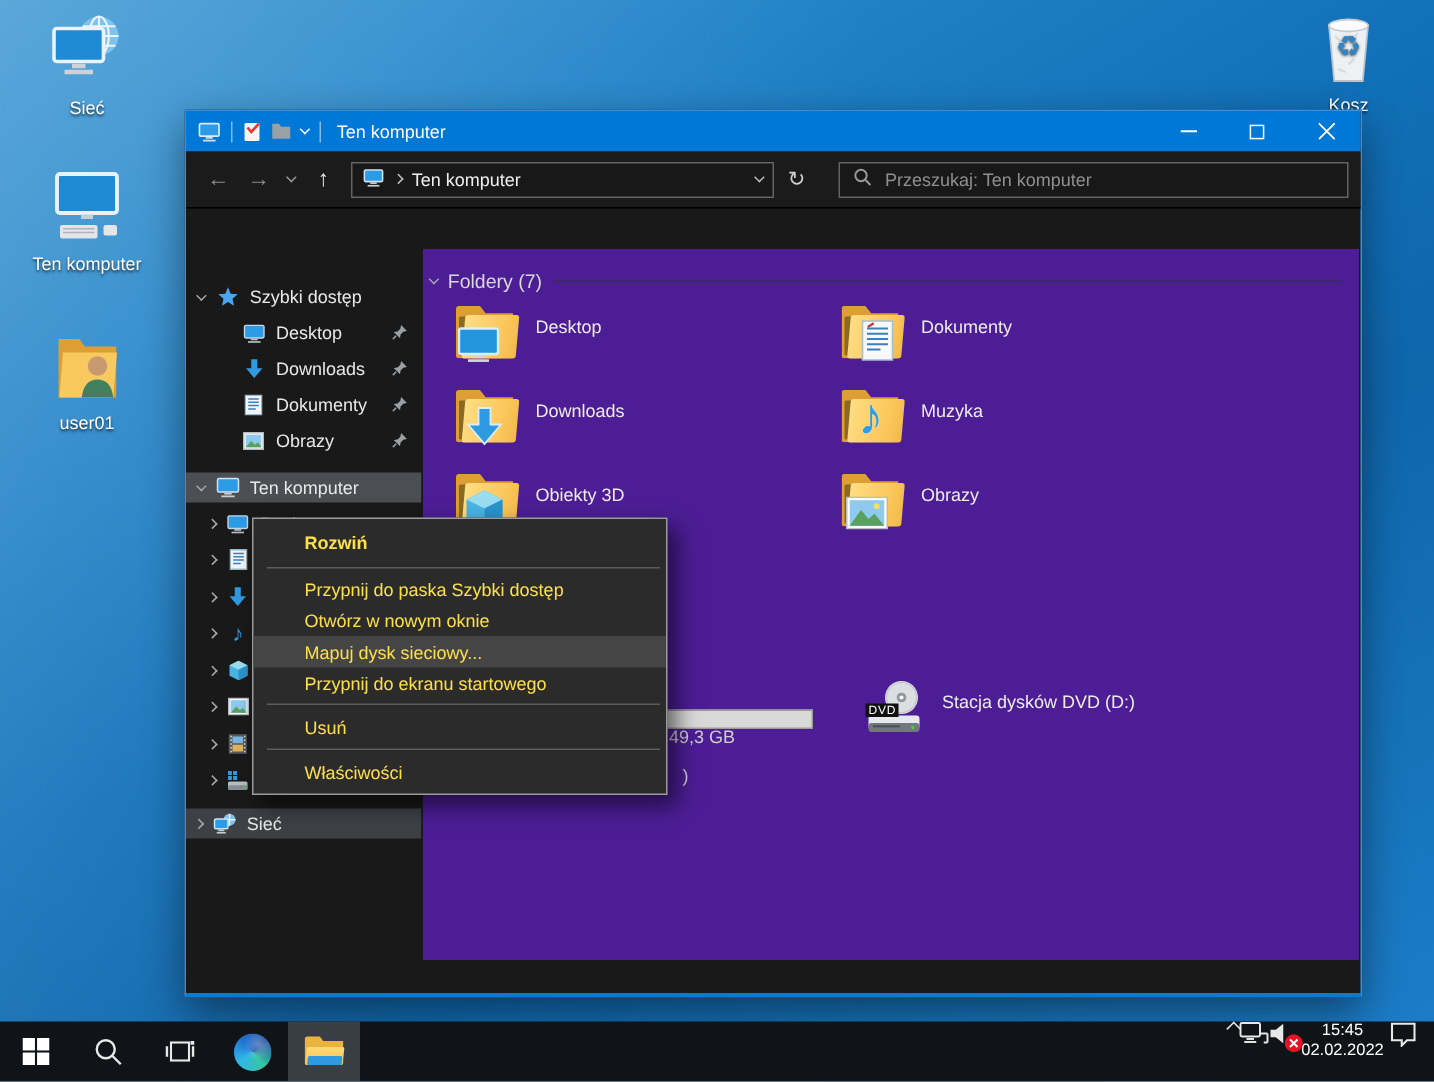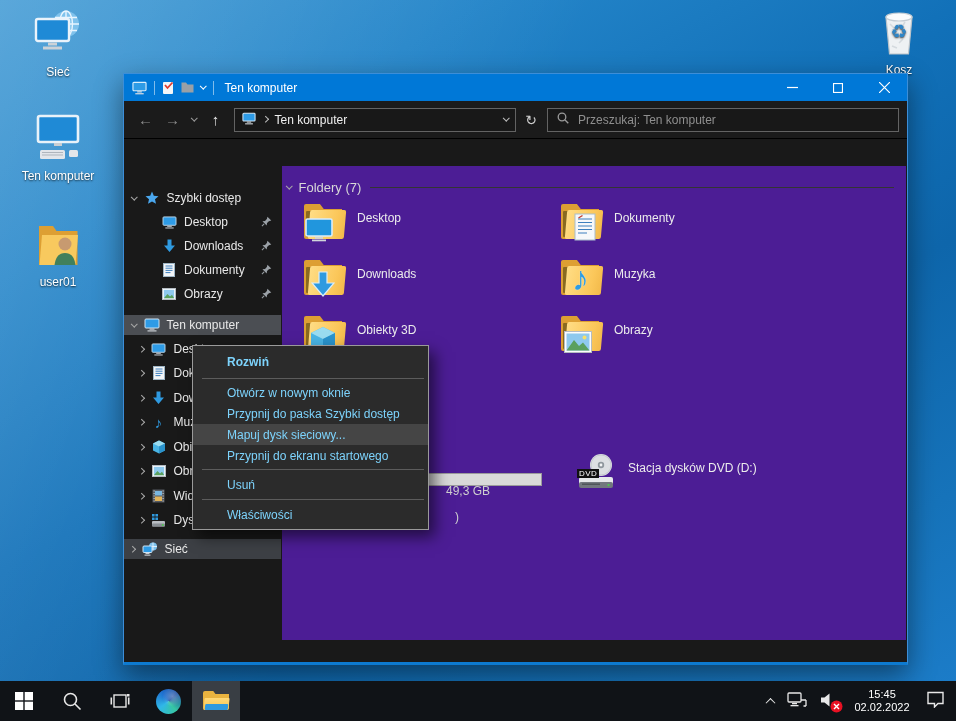--- a/index.html
+++ b/index.html
@@ -38,21 +38,21 @@
 .help-circle{width:17px;height:17px;border-radius:50%;background:#1e87e4;color:#fff;font-weight:bold;display:flex;align-items:center;justify-content:center;font-size:12px}
 
 .toolbar{height:38px;background:#1b1b1b;border-bottom:1px solid #000;display:flex;align-items:center;padding:0 8px 0 8px}
 .navbtn{width:27px;text-align:center;font-size:15px;color:#8d8d8d}
 .navbtn.lit{color:#e6e6e6}
 .navchev{width:16px;color:#9a9a9a;display:flex;justify-content:center}
 .addr{width:282px;height:24px;border:1px solid #636363;background:#181818;display:flex;align-items:center;gap:7px;padding:0 7px;color:#efefef;margin-left:5px}
 .addr .cv{color:#bdbdbd;margin-left:auto}
 .crumbsep{color:#9a9a9a;display:flex}
 .refresh{width:30px;text-align:center;color:#cfcfcf;font-size:14px}
-.searchbox{margin-left:1px;flex:1;height:24px;border:1px solid #636363;background:#181818;display:flex;align-items:center;gap:9px;padding:0 9px;color:#8f8f8f}
+.searchbox{margin-left:13px;flex:1;height:24px;border:1px solid #636363;background:#181818;display:flex;align-items:center;gap:9px;padding:0 9px;color:#8f8f8f}
 
 .sidebar{position:absolute;left:0;top:92px;width:157px;bottom:22px;background:#191919;color:#e8e8e8;overflow:hidden}
 .srow{position:absolute;left:0;width:157px;height:22px;display:flex;align-items:center;gap:7px;white-space:nowrap}
 .srow .cv{color:#a8a8a8;flex:0 0 auto}
 .srow .ic{width:16px;height:15px;flex:0 0 auto;display:flex;align-items:center;justify-content:center}
 .srow .ic svg{display:block}
 .srow.sel{background:#4b4e53;height:20px}
 .srow.hov{background:#3d4045;height:20px}
 .pin{position:absolute;right:9px;top:5px;width:11px;height:11px}
 
@@ -74,34 +74,34 @@
 .dvdtile{position:absolute;display:flex;cursor:default}
 .dvdtile .lbl{margin-left:9px;margin-top:9px}
 .dvdbadge{position:absolute;left:2px;top:17px;background:#111;color:#fff;font-size:8px;padding:0 2px;letter-spacing:.5px}
 
 .statusbar{position:absolute;left:0;right:0;bottom:0;height:22px;background:#2a2a2a;border-top:1px solid #1c1c1c;display:flex;align-items:center;padding:0 13px;color:#dedede}
 .statsep{width:1px;height:13px;background:#5a5a5a;margin-left:12px}
 .viewbtns{margin-left:auto;display:flex;gap:8px;align-items:center}
 .viewbtn{opacity:.65}
 .viewbtn.sel{opacity:1;outline:1px solid #6a6a6a;outline-offset:1px}
 
-.cmenu{position:absolute;left:192px;top:345px;width:237px;background:#2b2b2b;border:1px solid #9a9a9a;box-shadow:6px 7px 14px rgba(0,0,0,.55);padding:3px 0;color:#7dd3fc;z-index:50}
+.cmenu{position:absolute;left:168px;top:345px;width:277px;background:#2b2b2b;border:1px solid #9a9a9a;box-shadow:6px 7px 14px rgba(0,0,0,.55);padding:3px 0;color:#fde047;z-index:50}
 .mi{height:21px;display:flex;align-items:center;padding-left:34px;cursor:default}
 .mi.first{height:26px;font-weight:bold}
 .mi.tall{height:23px}
 .mi.hl{background:#454545}
 .msep{height:1px;background:#5c5c5c;margin:3px 4px 3px 9px}
 
 .taskbar{position:absolute;left:0;bottom:0;width:956px;height:40px;background:#101317;display:flex;align-items:stretch;z-index:60}
 .tbtn{width:48px;display:flex;align-items:center;justify-content:center}
 .tbtn.active{background:#393e44}
 .edge{width:25px;height:25px;border-radius:50%;
  background:radial-gradient(circle at 66% 30%,rgba(255,255,255,.35),rgba(255,255,255,0) 42%),
  conic-gradient(from 140deg,#36c6a2,#30b7e8 95deg,#1e70d0 185deg,#15489f 265deg,#36c6a2 360deg)}
-.tray{margin-left:auto;display:flex;align-items:center;gap:13px;padding-right:11px;color:#e8e8e8}
+.tray{margin-left:auto;display:flex;align-items:flex-start;padding-right:11px;color:#e8e8e8}
 .tray .cv{color:#e8e8e8;width:7px;height:7px}
 .clock{text-align:center;font-size:11px;line-height:13px;color:#fff;min-width:62px}
 
 .xfold{position:relative;width:26px;height:21px}
 .xfold .b{position:absolute;left:0;top:0;width:26px;height:19px;background:#e9b33f;border-radius:2px;clip-path:polygon(0 0,38% 0,48% 18%,100% 18%,100% 100%,0 100%)}
 .xfold .f{position:absolute;left:1px;top:7px;width:25px;height:12px;background:linear-gradient(180deg,#ffd977,#f7c452);border-radius:1px;transform:skewX(-6deg)}
 .xfold .t{position:absolute;left:2px;top:13px;width:23px;height:6px;background:#2f9ae0;border-radius:1px;transform:skewX(-6deg)}
 </style>
 </head>
 <body>
@@ -524,22 +524,22 @@
         </div>
         <span class="lbl">Stacja dysków DVD (D:)</span>
       </div>
     </div>
 
   </div>
 
   <div class="cmenu">
     <div class="mi first">Rozwiń</div>
     <div class="msep"></div>
+    <div class="mi">Przypnij do paska Szybki dostęp</div>
     <div class="mi">Otwórz w nowym oknie</div>
-    <div class="mi">Przypnij do paska Szybki dostęp</div>
     <div class="mi hl">Mapuj dysk sieciowy...</div>
     <div class="mi">Przypnij do ekranu startowego</div>
     <div class="msep"></div>
     <div class="mi tall">Usuń</div>
     <div class="msep"></div>
     <div class="mi tall">Właściwości</div>
   </div>
 
   <div class="taskbar">
     <div class="tbtn">

